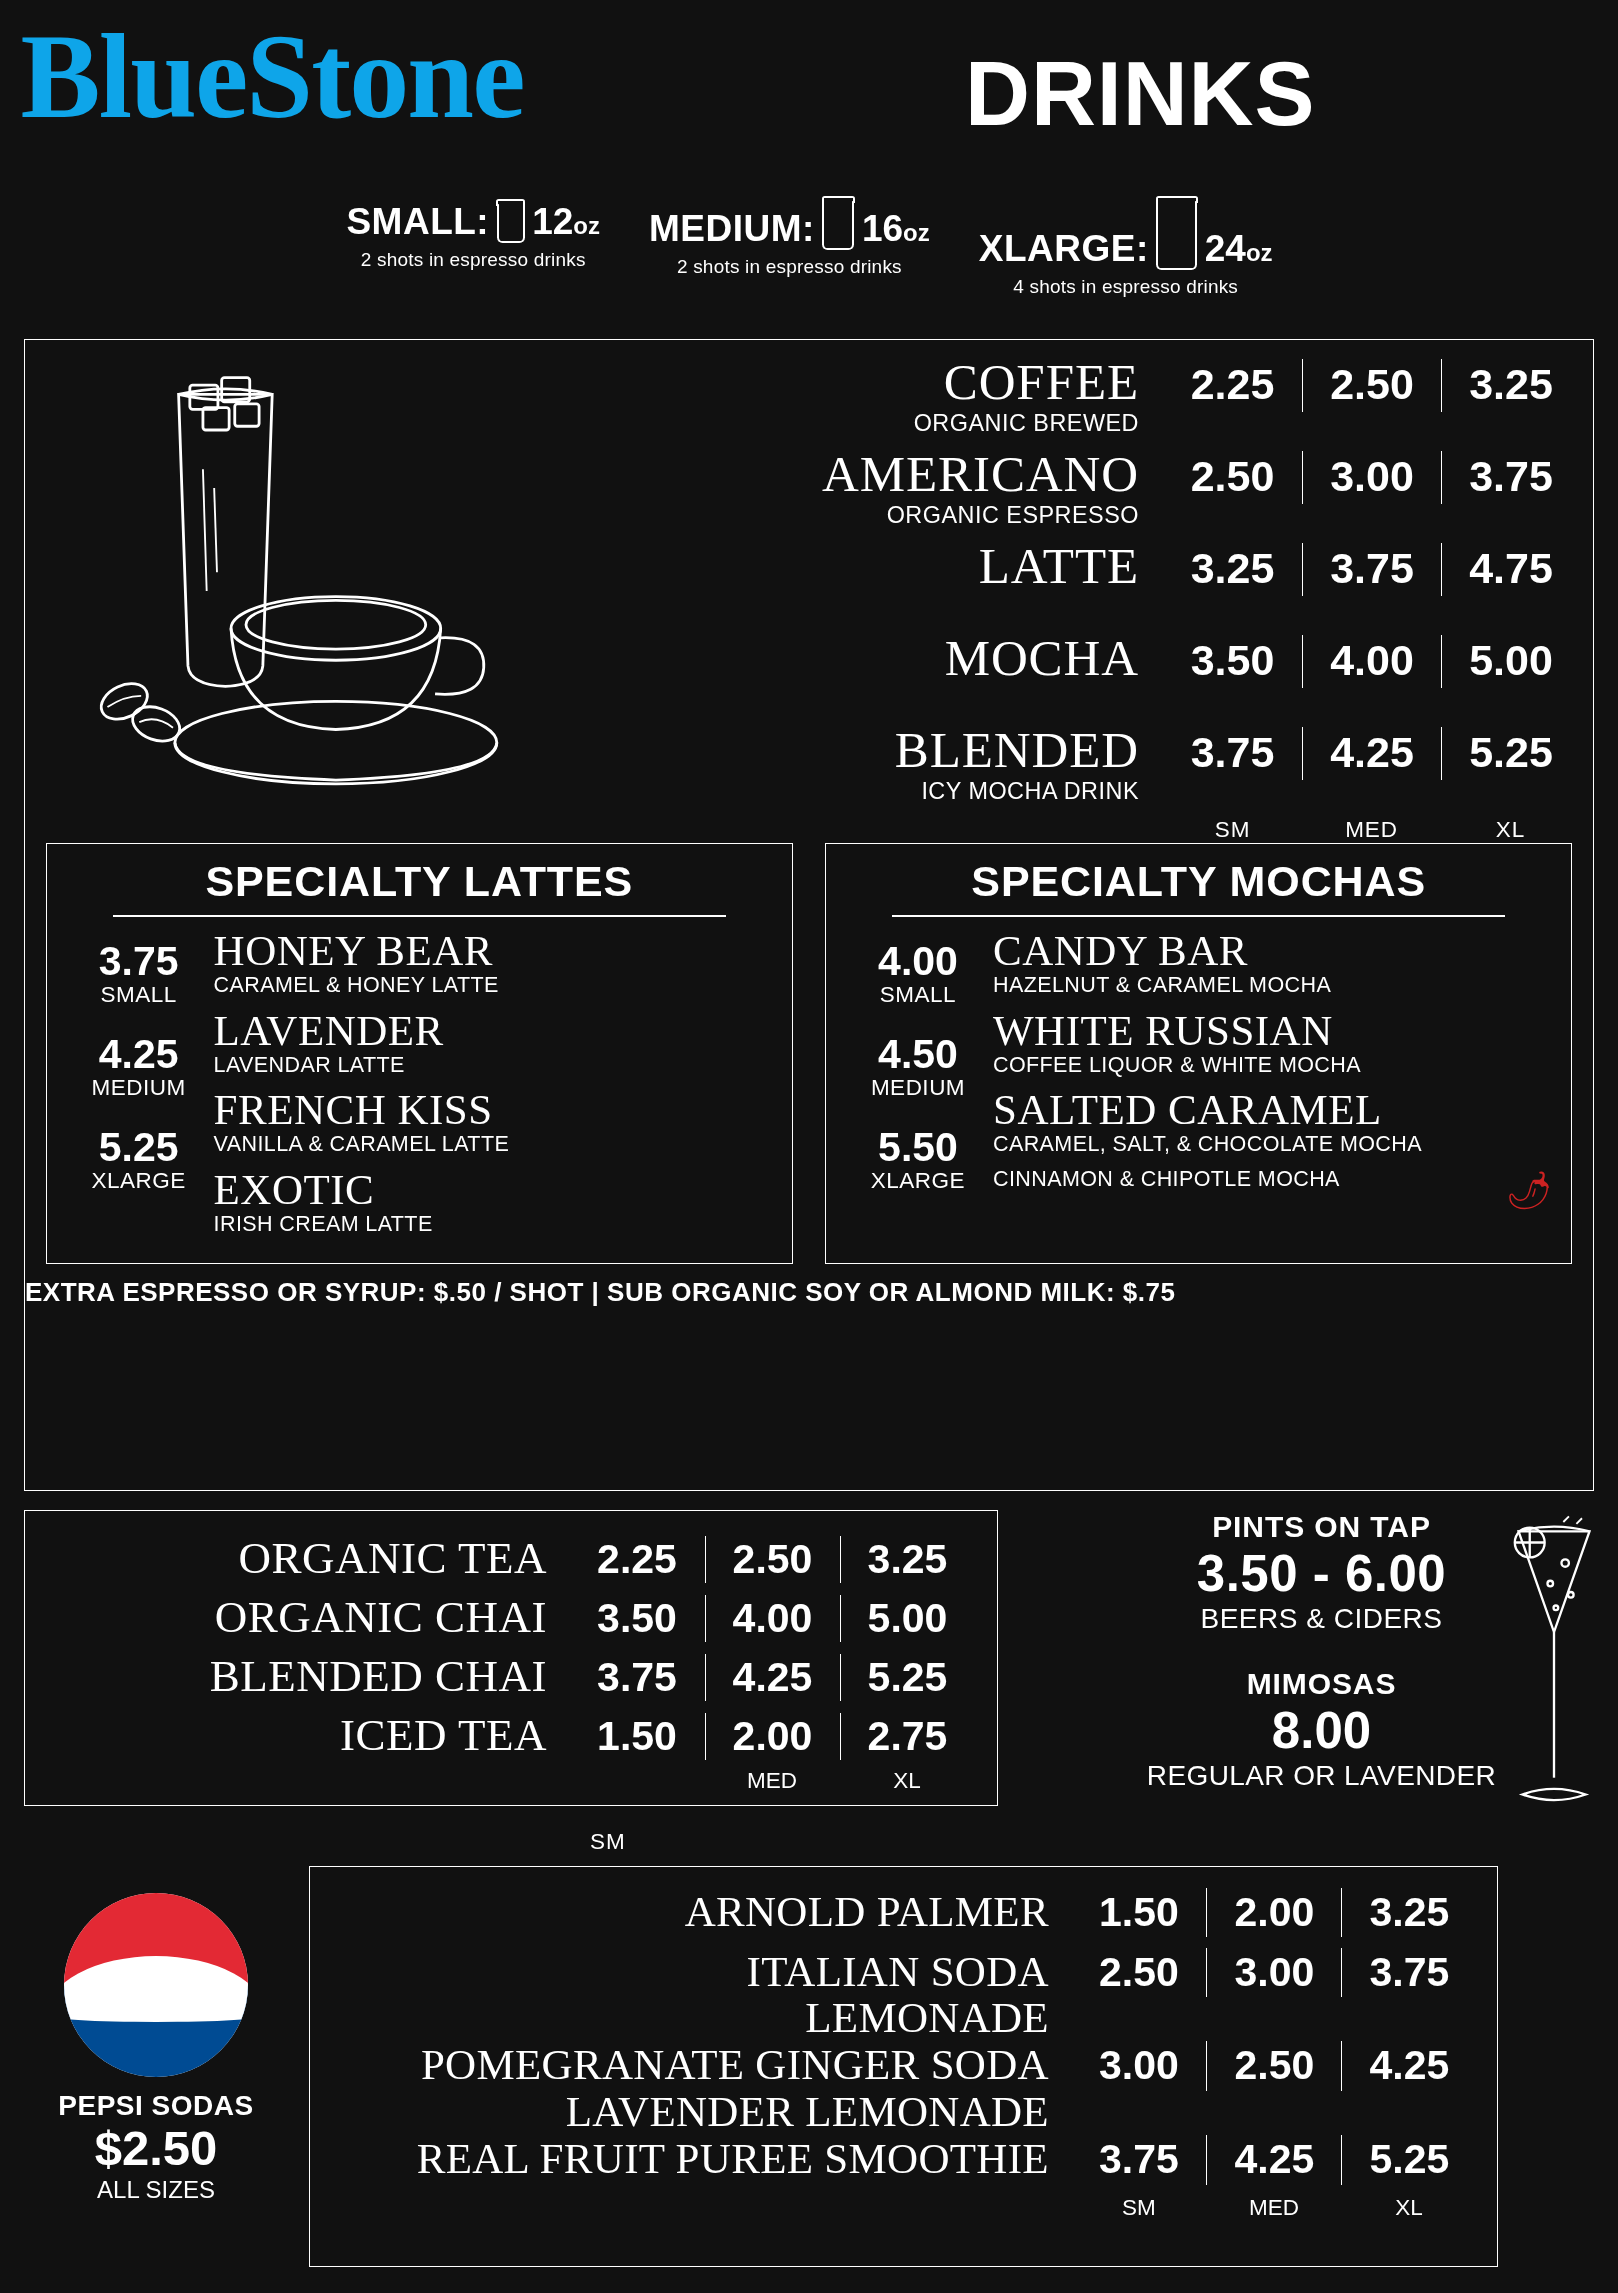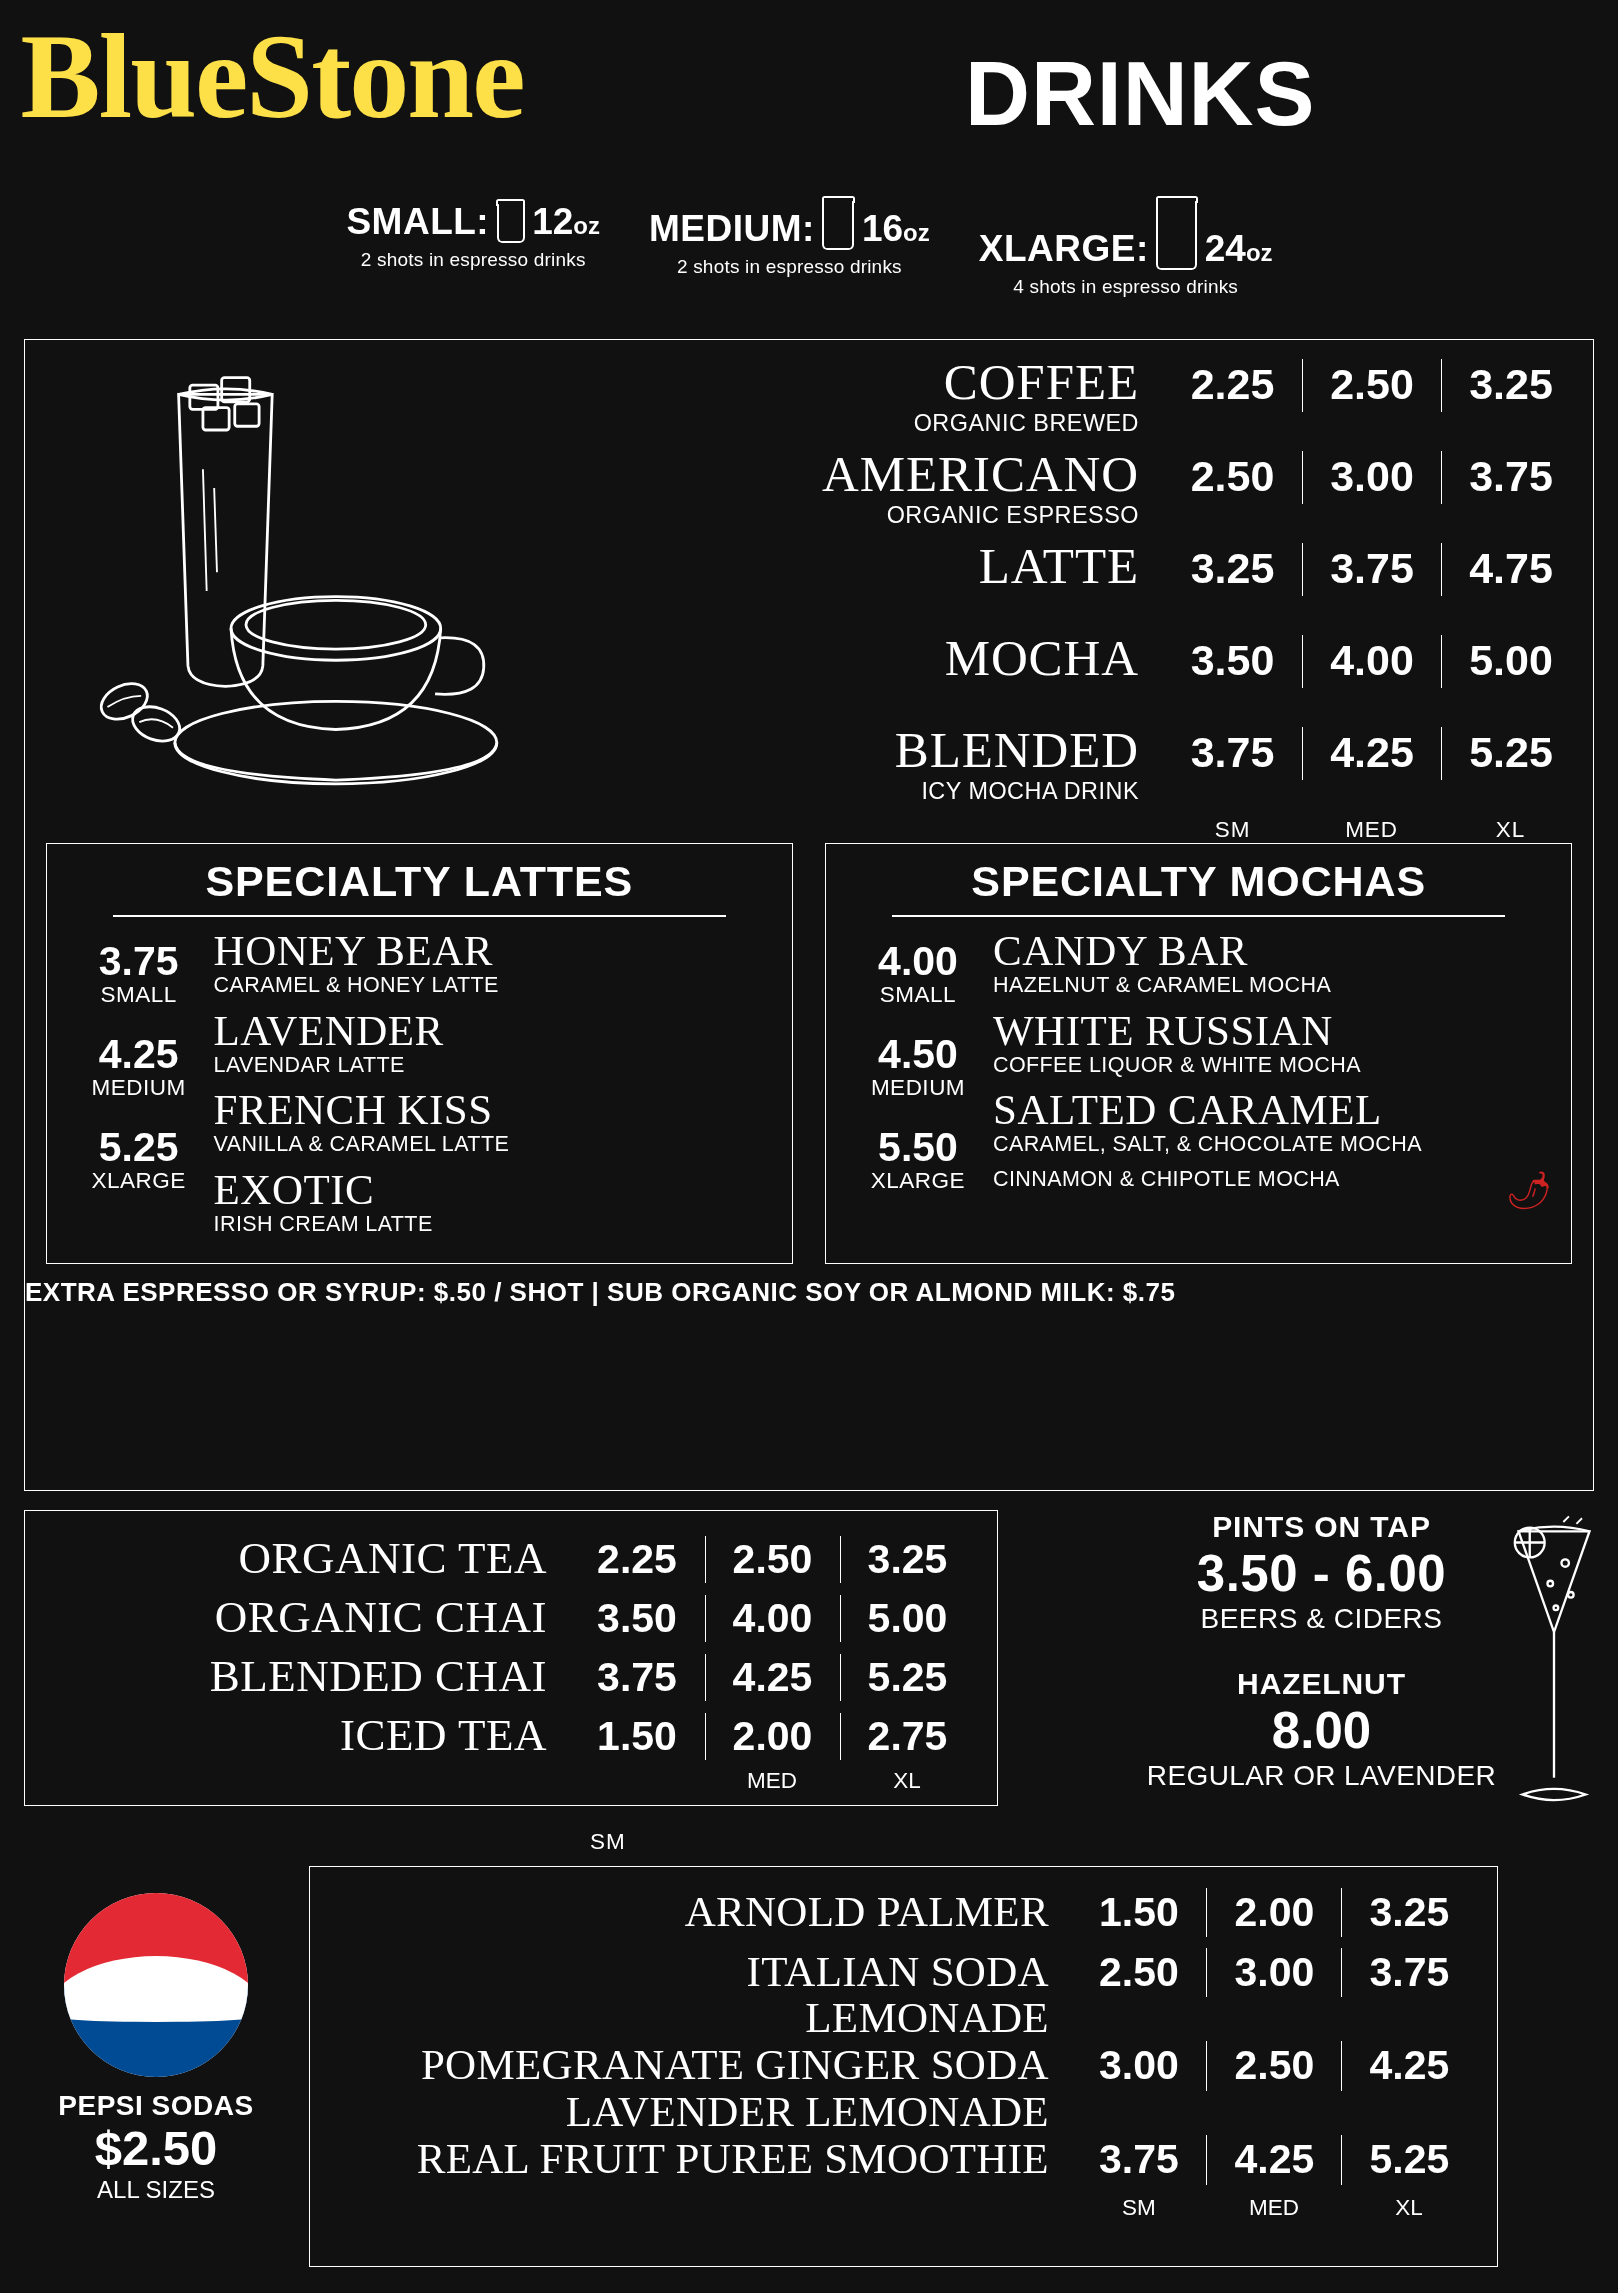--- a/index.html
+++ b/index.html
@@ -24,21 +24,21 @@
     position: relative;
     height: 309px;
   }
   .brand {
     position: absolute;
     left: 20.6px;
     top: 17px;
     font-family: "Liberation Serif", serif;
     font-size: 120px;
     font-weight: bold;
-    color: #fde047;
+    color: #0ea5e9;
     letter-spacing: -1.9px;
     line-height: 1;
   }
   .drinks-word {
     position: absolute;
     left: 965px;
     top: 49px;
     font-size: 90px;
     font-weight: bold;
     letter-spacing: 0.9px;
@@ -639,21 +639,21 @@
       <div class="t">MED</div>
       <div class="t">XL</div>
     </div>
   </div>
   <div class="sm-floating">SM</div>
 
   <div class="pints">
     <div class="pints-title">PINTS ON TAP</div>
     <div class="pints-price">3.50 - 6.00</div>
     <div class="pints-sub">BEERS &amp; CIDERS</div>
-    <div class="mimosa-title">HAZELNUT</div>
+    <div class="mimosa-title">MIMOSAS</div>
     <div class="mimosa-price">8.00</div>
     <div class="mimosa-sub">REGULAR OR LAVENDER</div>
   </div>
   <div class="glass-art">
     <svg width="112" height="309" viewBox="0 0 120 330" fill="none" stroke="#ffffff" stroke-width="2.5">
       <path d="M22 18 L60 126 L98 18 Z"></path>
       <path d="M22 18 Q60 8 98 18"></path>
       <path d="M60 126 L60 282"></path>
       <path d="M26 300 Q60 288 94 300 Q60 312 26 300 Z"></path>
       <circle cx="34" cy="30" r="16"></circle>

